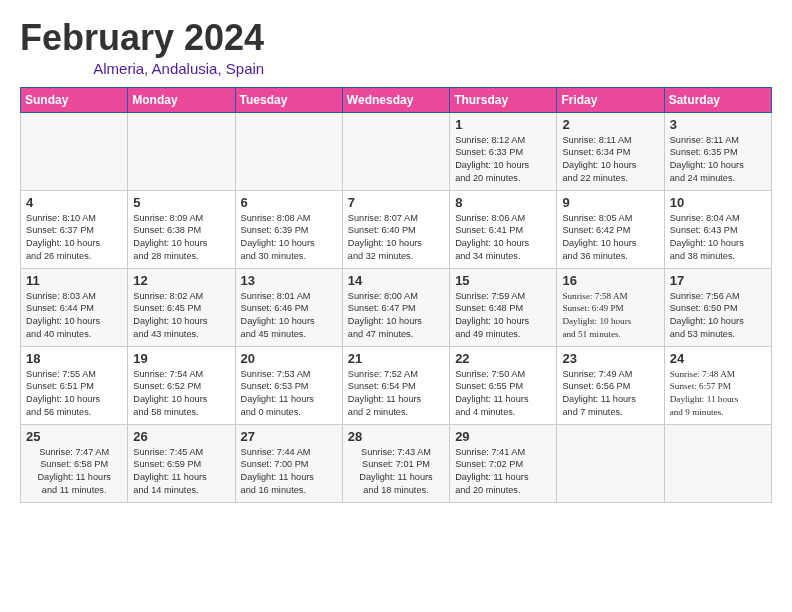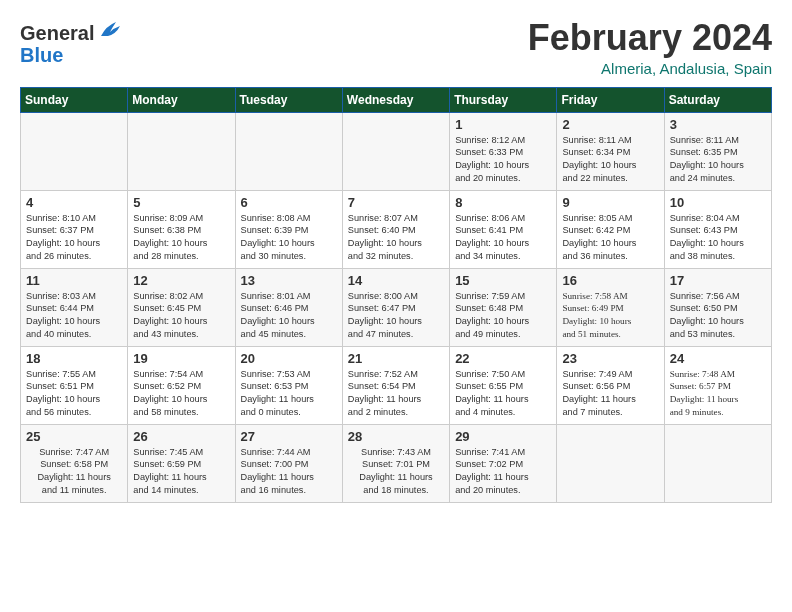--- a/index.html
+++ b/index.html
@@ -35,30 +35,30 @@
       text-align: right;
     }
     .month-year {
       font-size: 36px;
       font-weight: bold;
       color: #333;
       line-height: 1.1;
     }
     .location {
       font-size: 15px;
-      color: #0f766e;
+      color: #4c1d95;
       margin-top: 2px;
     }
     table {
       width: 100%;
       border-collapse: collapse;
       table-layout: fixed;
     }
     thead tr th {
-      background: #14532d;
+      background: #ec4899;
       color: #fff;
       font-size: 12px;
       font-weight: bold;
       padding: 5px 4px;
       text-align: left;
       border: 1px solid #1a5ea8;
     }
     tbody tr td {
       vertical-align: top;
       border: 1px solid #ccc;
@@ -85,30 +85,20 @@
     }
     td.empty {
       background: #f7f7f7;
     }
   </style>
 </head>
 <body>
 
 <div class="page">
   <div class="header-area">
-    <div class="logo">
-      <div>
-        <div style="font-size:20px;font-weight:bold;color:#333;line-height:1.1;">
-          <span style="color:#333;">General</span><svg class="logo-bird" viewBox="0 0 28 22">
-              <path d="M5 18 Q10 8 20 4 Q16 10 14 14 Q18 10 24 8 Q20 16 12 18 Z" fill="#2176c7"></path>
-            </svg>
-        </div>
-        <div style="font-size:20px;font-weight:bold;color:#2176c7;line-height:1.1;">Blue</div>
-      </div>
-    </div>
     <div class="title-area">
       <div class="month-year">February 2024</div>
       <div class="location">Almeria, Andalusia, Spain</div>
     </div>
   </div>
 
   <table>
     <thead>
       <tr>
         <th>Sunday</th>

